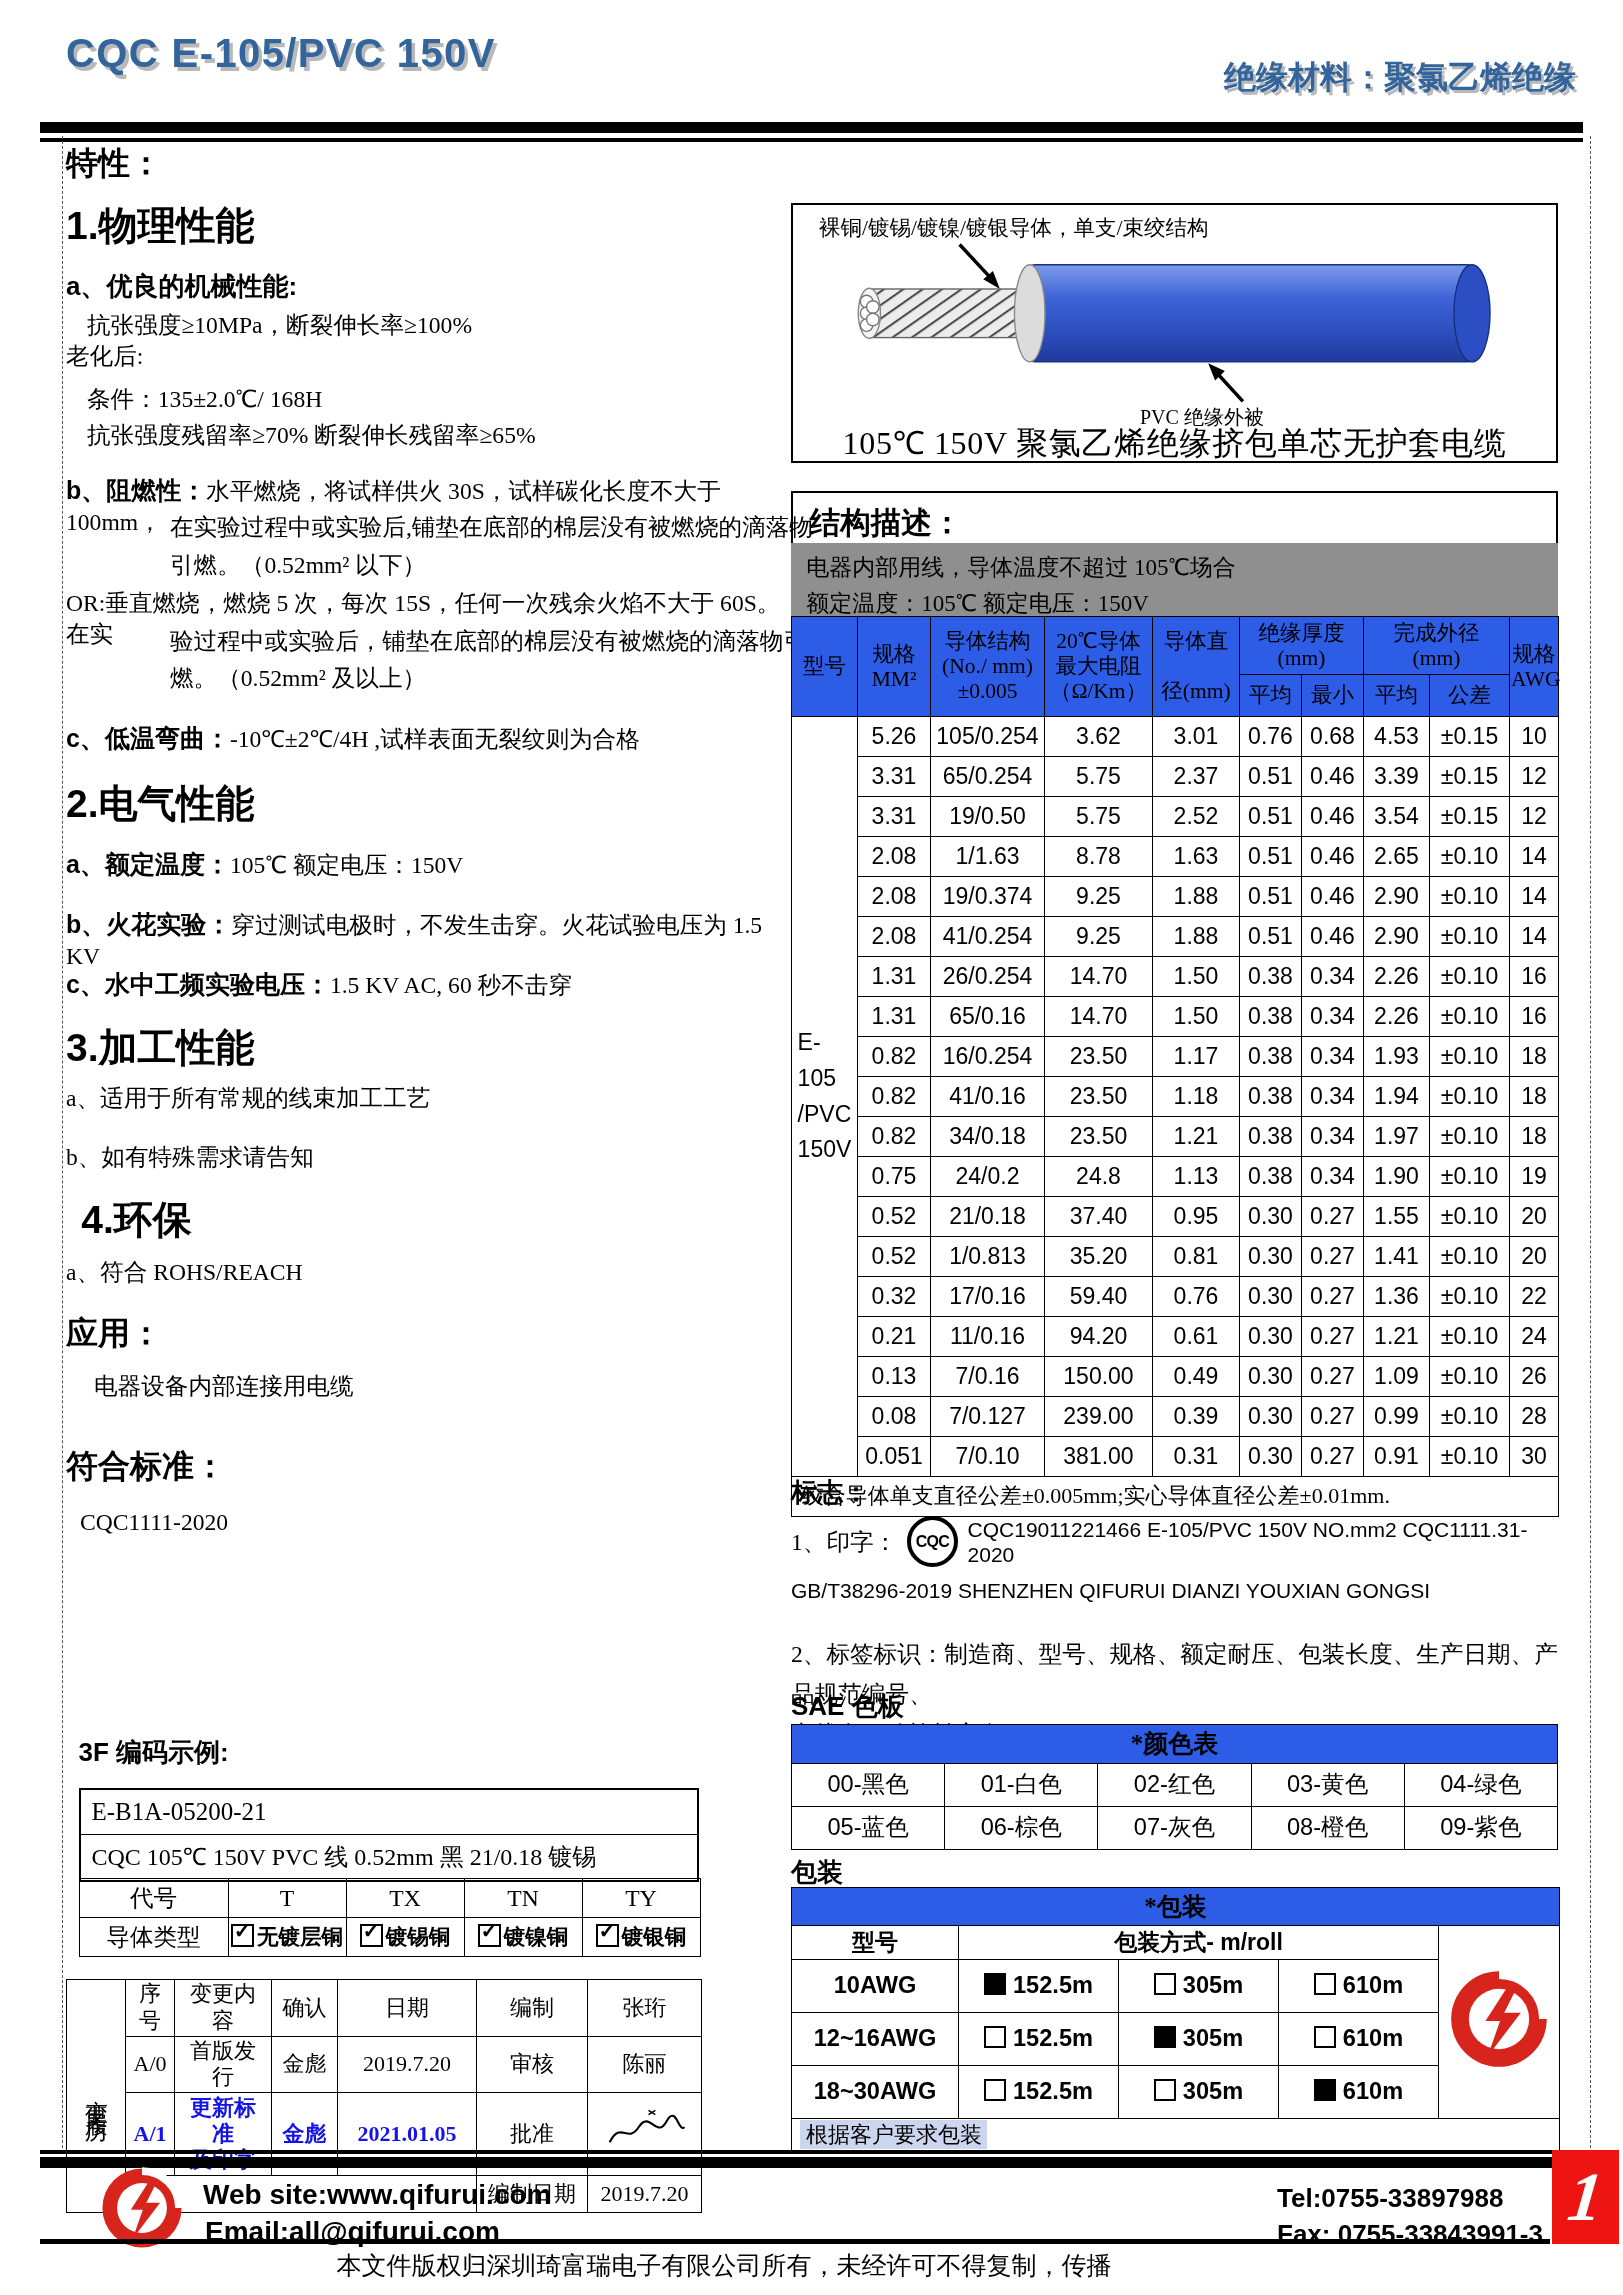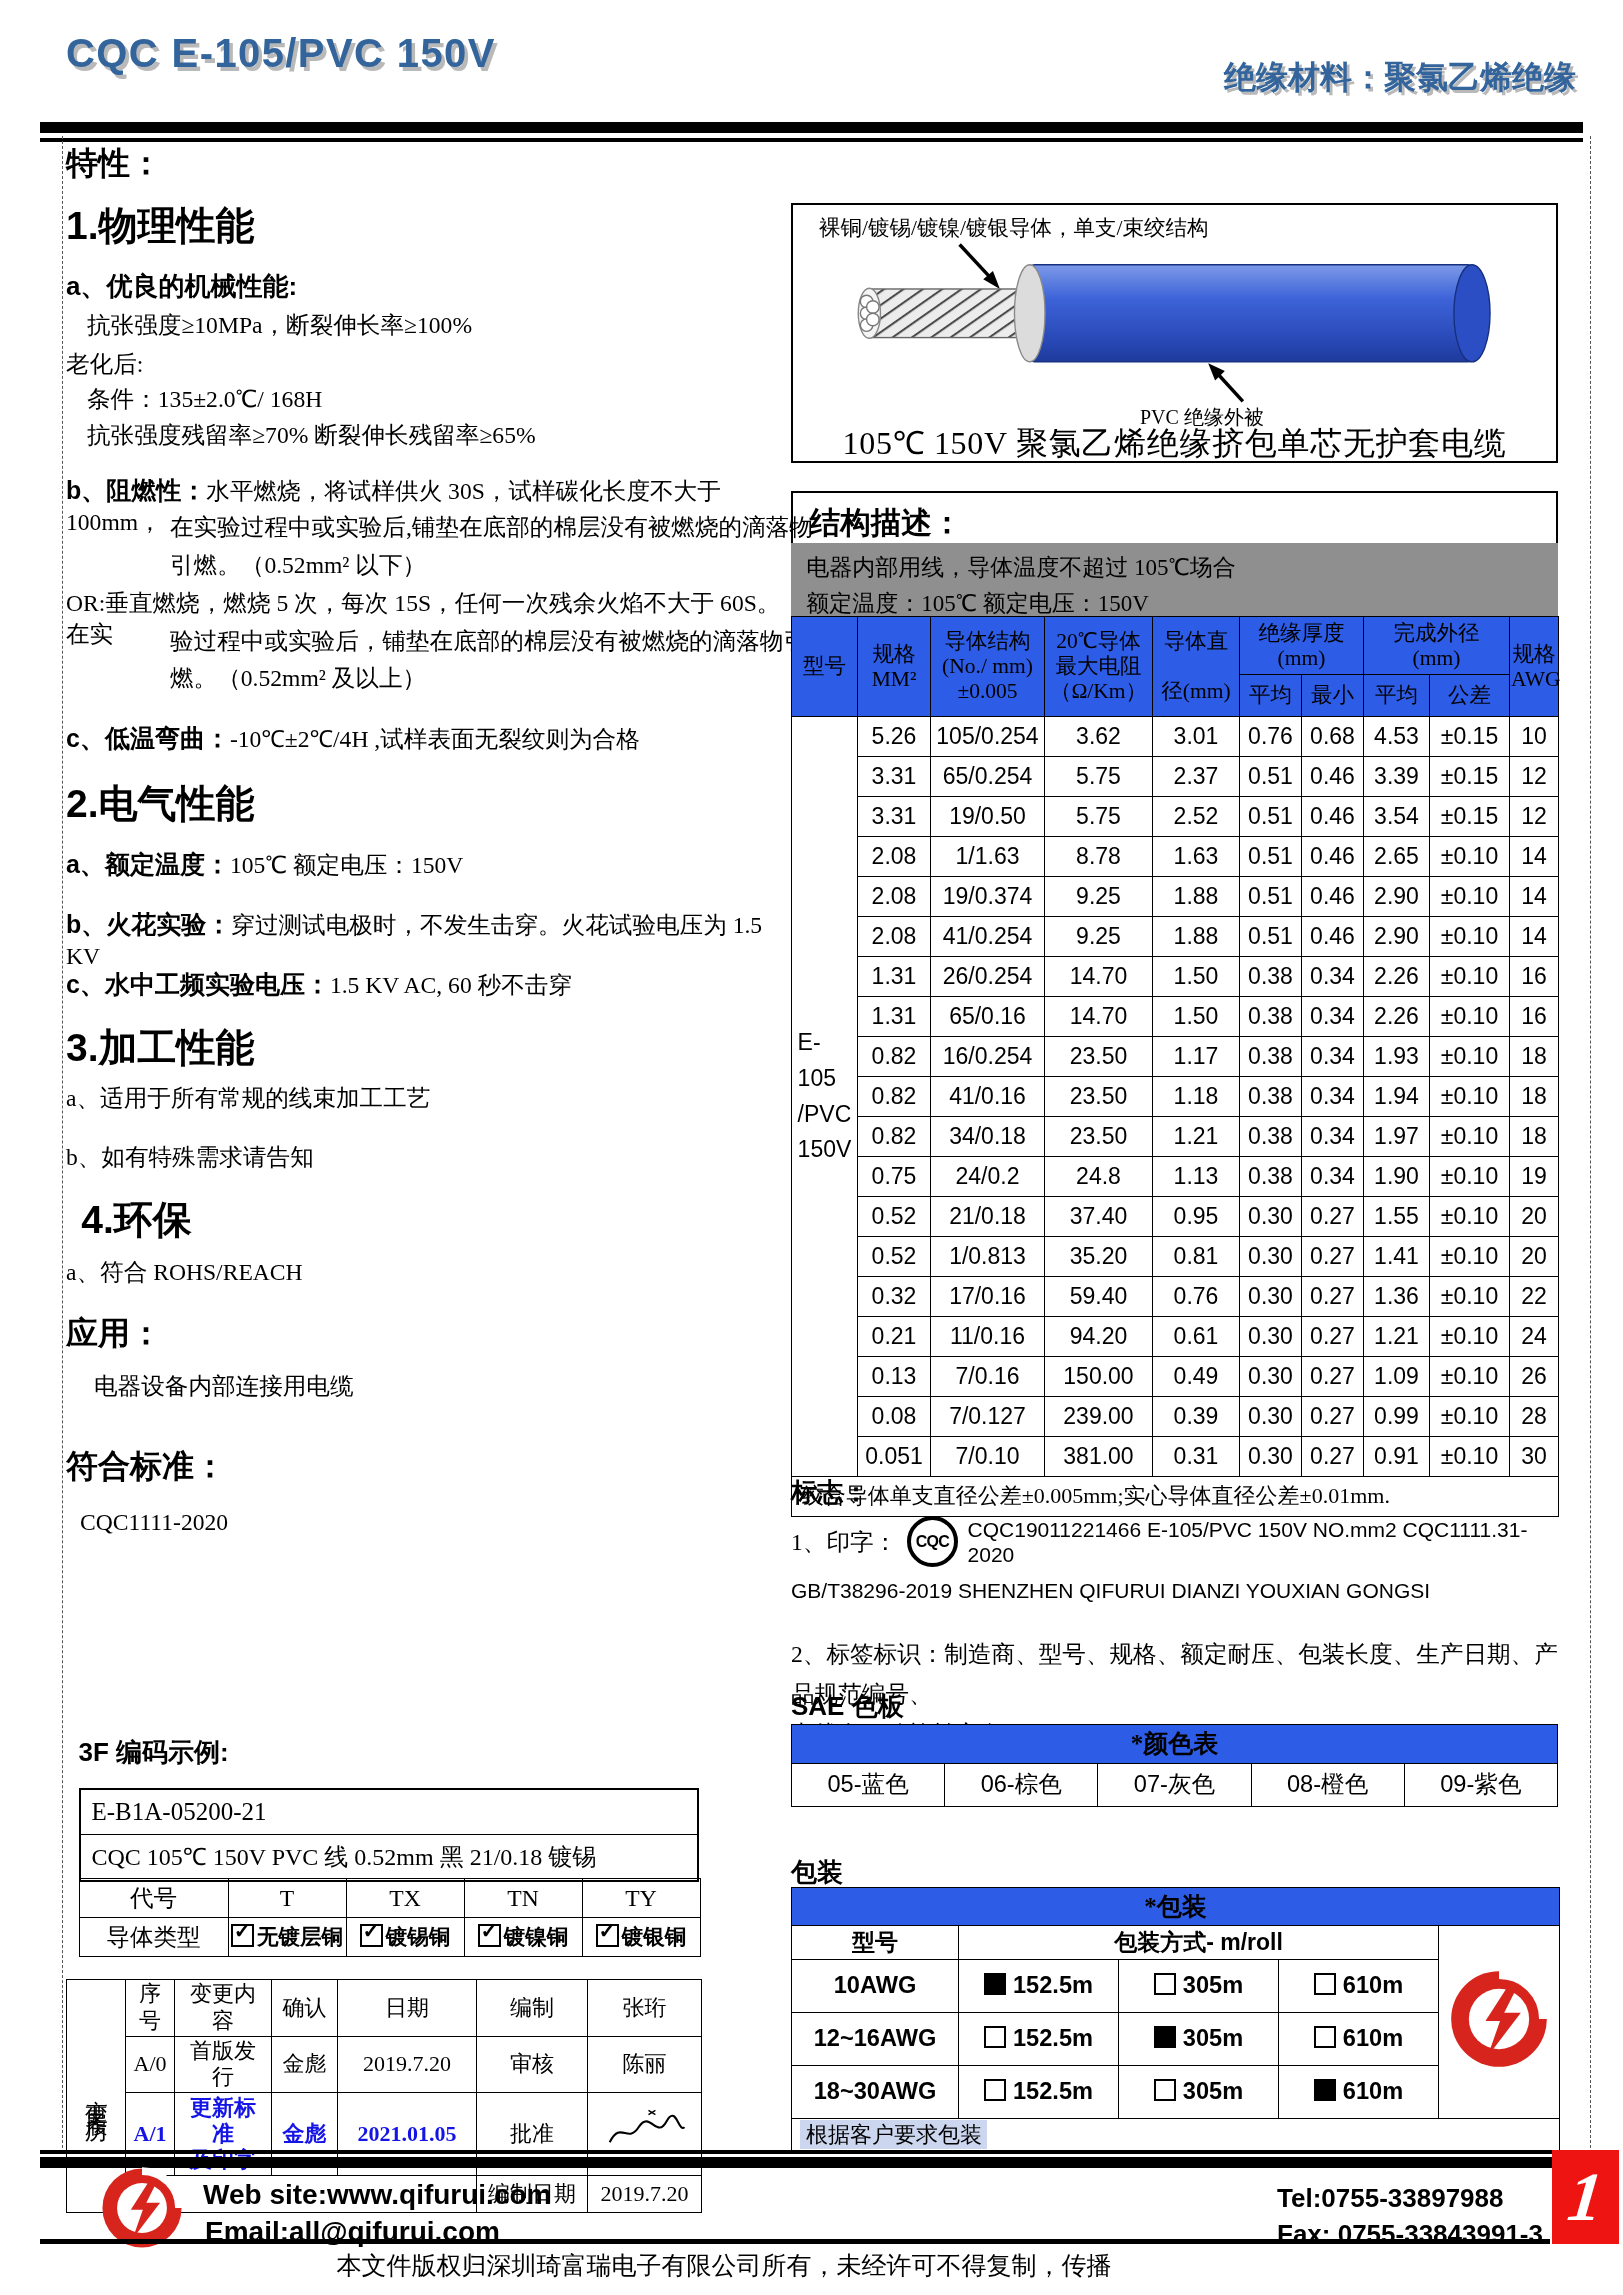--- a/index.html
+++ b/index.html
@@ -104,21 +104,21 @@
   <div class="rule-thin" style="top:138px"></div>
   <div class="dash-v" style="left:62px"></div>
   <div class="dash-v" style="left:1590px"></div>
 
   <div class="abs" style="left:66px;top:0;width:725px;height:2151px">
 
     <div class="lblk h-mid" style="top:146px">特性：</div>
     <div class="lblk h-big" style="top:205px">1.物理性能</div>
     <div class="lblk h-sub" style="top:272px">a、优良的机械性能:</div>
     <div class="lblk serif34" style="top:310px;padding-left:21px">抗张强度≥10MPa，断裂伸长率≥100%</div>
-    <div class="lblk serif34" style="top:349px">老化后:</div>
+    <div class="lblk serif34" style="top:341px">老化后:</div>
     <div class="lblk serif34" style="top:384px;padding-left:21px">条件：135±2.0℃/ 168H</div>
     <div class="lblk serif34" style="top:420px;padding-left:21px">抗张强度残留率≥70%  断裂伸长残留率≥65%</div>
 
     <div class="lblk serif34" style="top:475px"><span class="bp">b、阻燃性：</span><span>水平燃烧，将试样供火 30S，试样碳化长度不大于 100mm，</span></div>
     <div class="lblk serif34" style="top:512px;padding-left:104px">在实验过程中或实验后,铺垫在底部的棉层没有被燃烧的滴落物</div>
     <div class="lblk serif34" style="top:550px;padding-left:104px">引燃。（0.52mm² 以下）</div>
     <div class="lblk serif34" style="top:588px">OR:垂直燃烧，燃烧 5 次，每次 15S，任何一次残余火焰不大于 60S。在实</div>
     <div class="lblk serif34" style="top:626px;padding-left:104px">验过程中或实验后，铺垫在底部的棉层没有被燃烧的滴落物引</div>
     <div class="lblk serif34" style="top:663px;padding-left:104px">燃。（0.52mm² 及以上）</div>
     <div class="lblk serif34" style="top:723px"><span class="bp">c、低温弯曲：</span><span>-10℃±2℃/4H ,试样表面无裂纹则为合格</span></div>
@@ -548,20 +548,27 @@
       <div>电线盘正确旋转方向</div>
     </div>
   </div>
 
   <div class="sec-label" style="top:1692px">SAE 色板</div>
   <table class="bt sae" style="top:1724px">
     <tbody id="sae-body">
       <tr>
         <th colspan="5">*颜色表</th>
       </tr>
+    <tr>
+          <td>00-黑色</td>
+          <td>01-白色</td>
+          <td>02-红色</td>
+          <td>03-黄色</td>
+          <td>04-绿色</td>
+        </tr>
         <tr>
           <td>05-蓝色</td>
           <td>06-棕色</td>
           <td>07-灰色</td>
           <td>08-橙色</td>
           <td>09-紫色</td>
         </tr>
       </tbody>
   </table>
 

